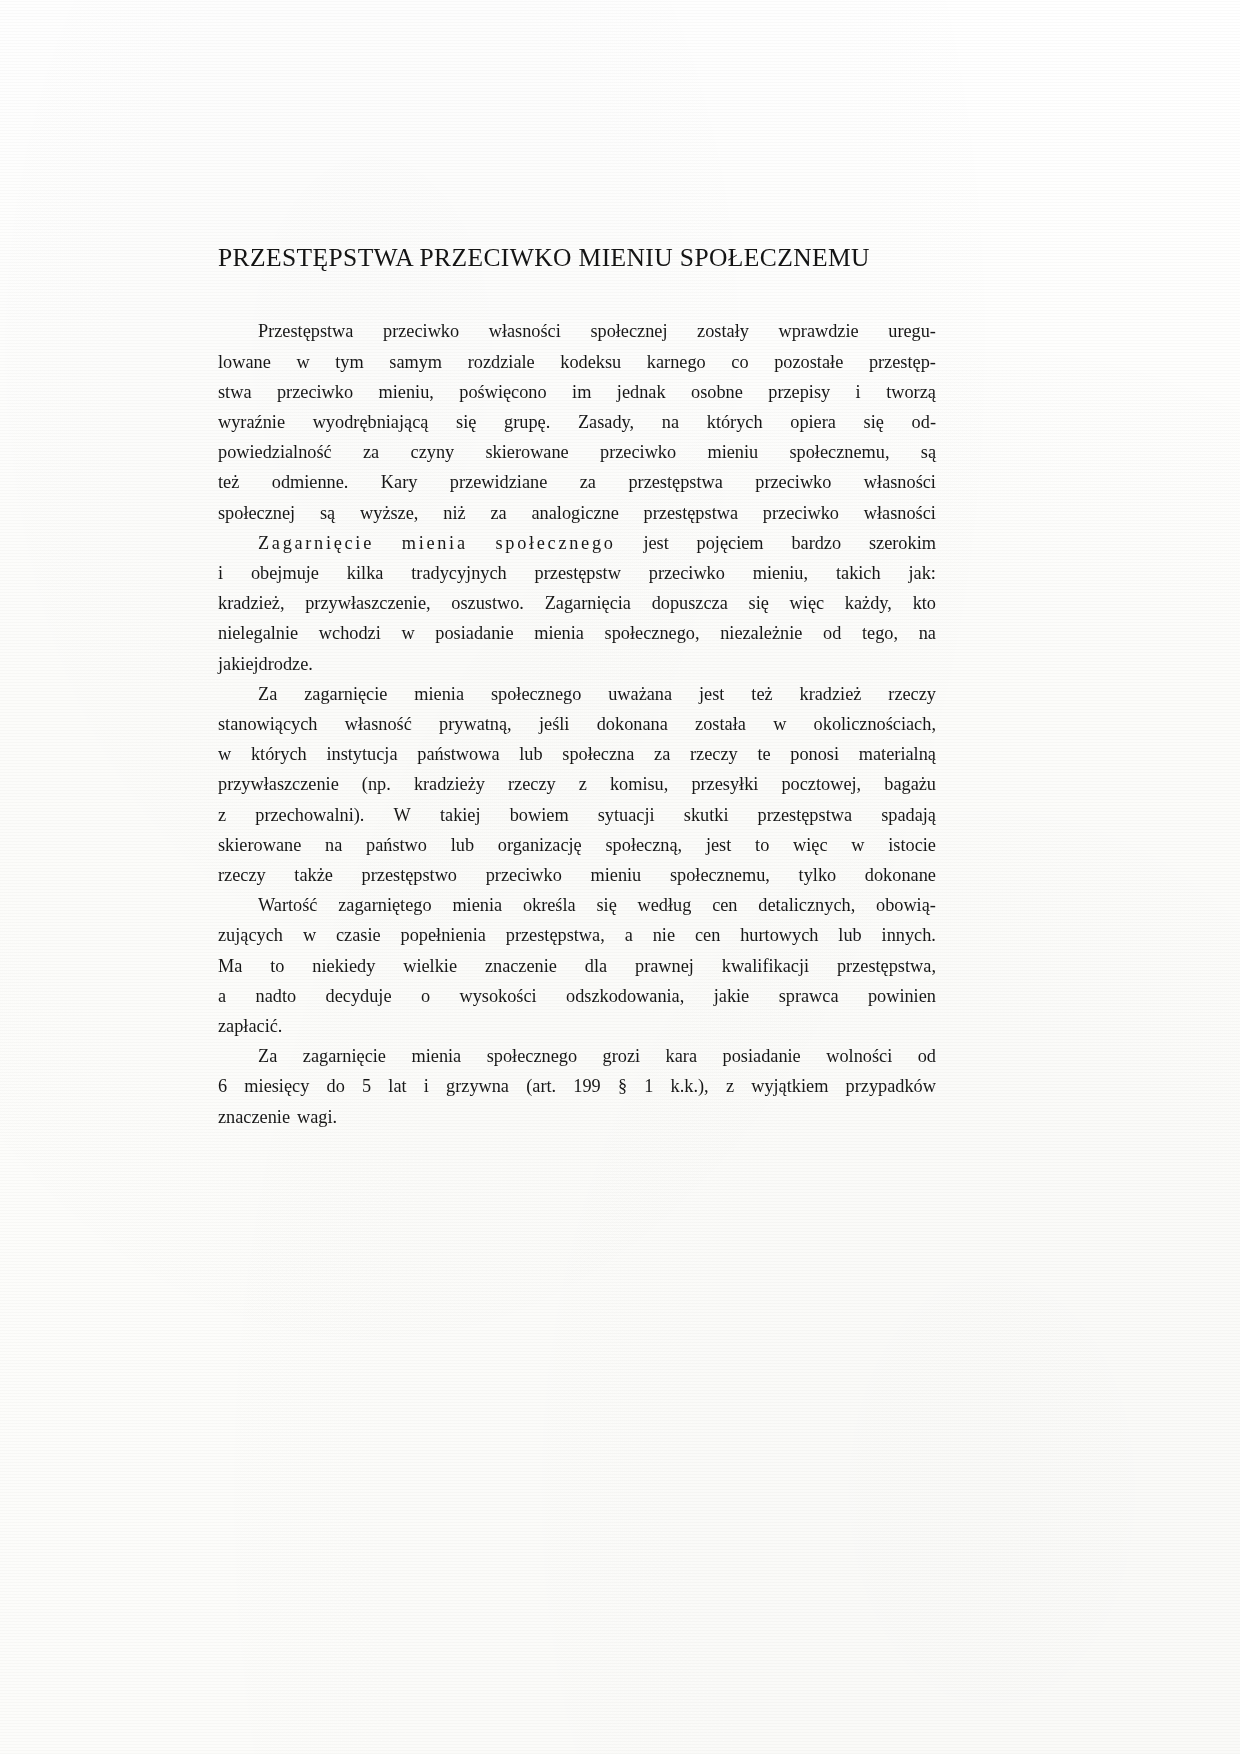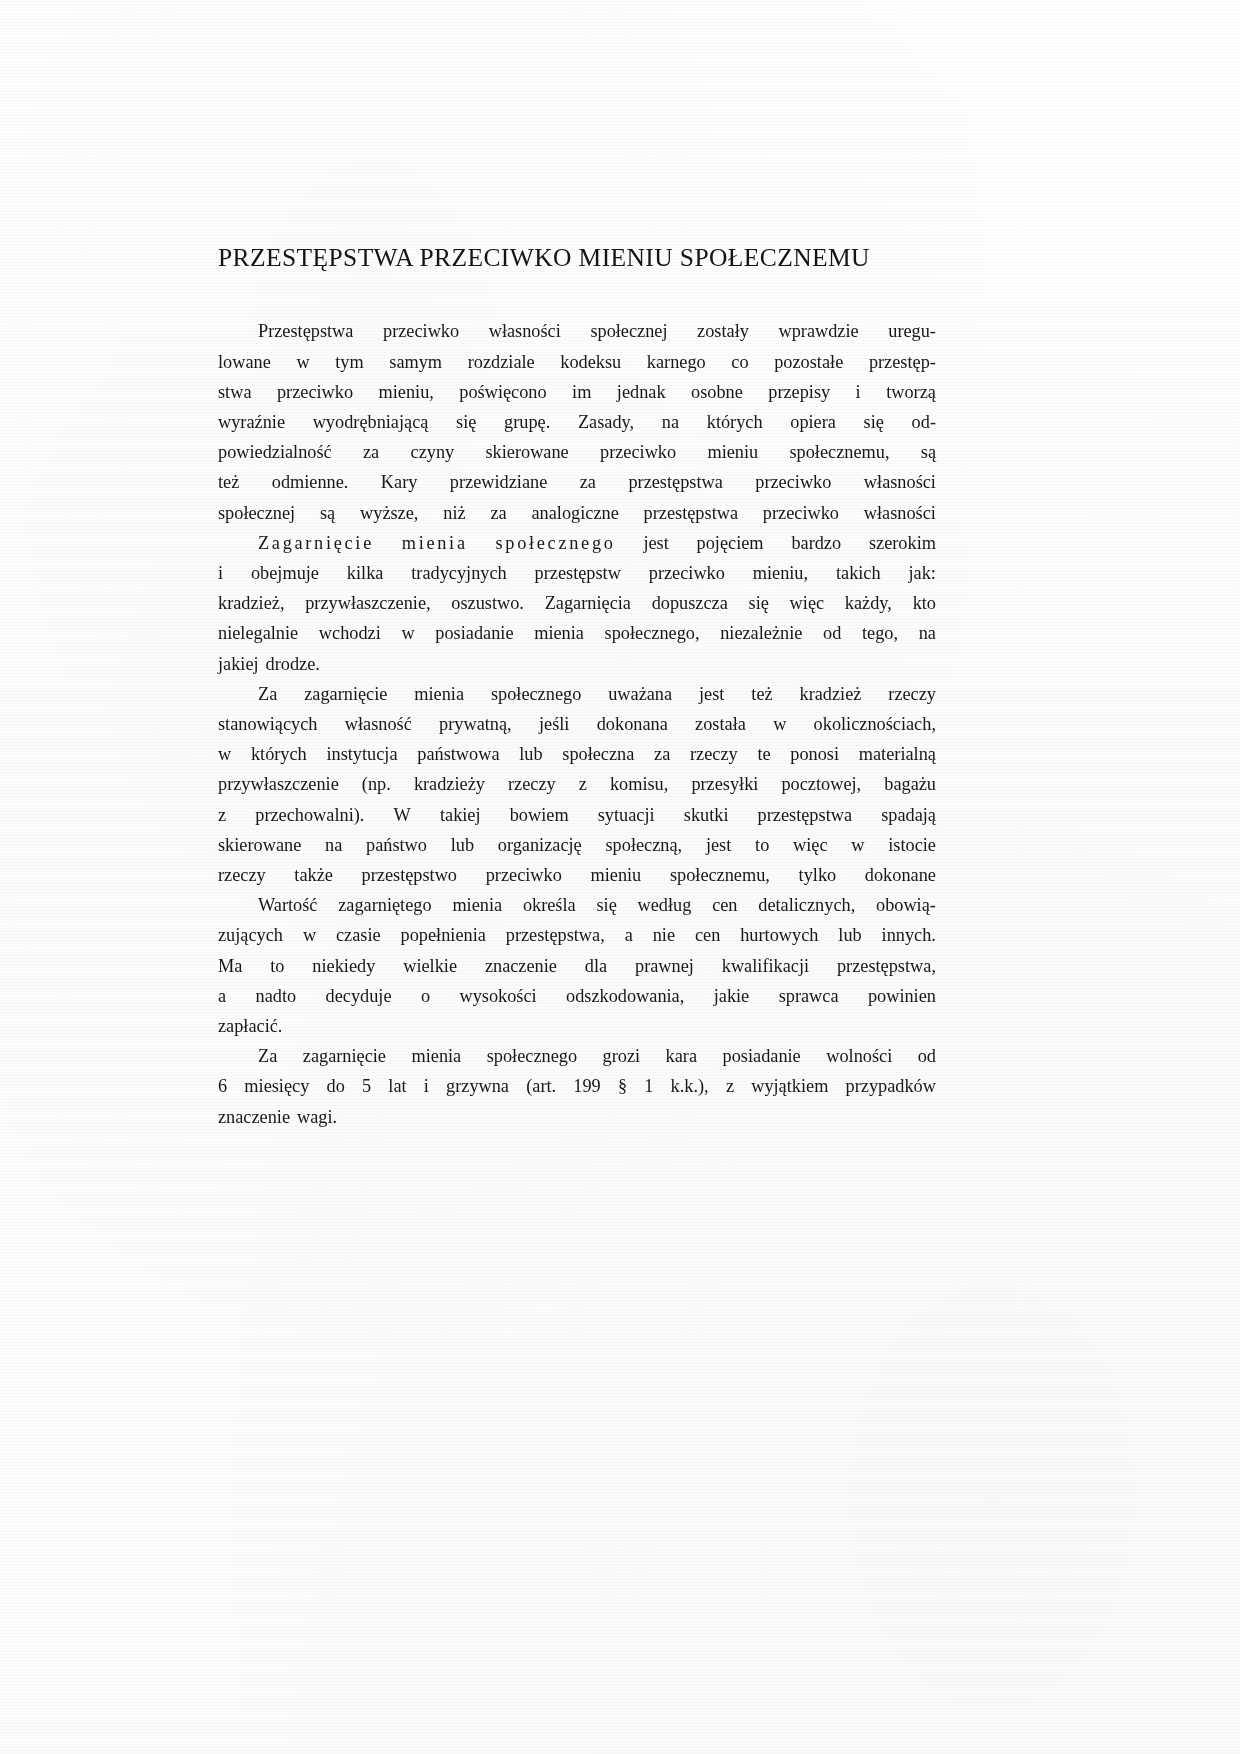--- a/index.html
+++ b/index.html
@@ -102,21 +102,21 @@
           <div class="line"><span class="w">wyraźnie</span><span class="w">wyodrębniającą</span><span class="w">się</span><span class="w">grupę.</span><span class="w">Zasady,</span><span class="w">na</span><span class="w">których</span><span class="w">opiera</span><span class="w">się</span><span class="w">od-</span></div>
           <div class="line"><span class="w">powiedzialność</span><span class="w">za</span><span class="w">czyny</span><span class="w">skierowane</span><span class="w">przeciwko</span><span class="w">mieniu</span><span class="w">społecznemu,</span><span class="w">są</span></div>
           <div class="line"><span class="w">też</span><span class="w">odmienne.</span><span class="w">Kary</span><span class="w">przewidziane</span><span class="w">za</span><span class="w">przestępstwa</span><span class="w">przeciwko</span><span class="w">własności</span></div>
           <div class="line"><span class="w">społecznej</span><span class="w">są</span><span class="w">wyższe,</span><span class="w">niż</span><span class="w">za</span><span class="w">analogiczne</span><span class="w">przestępstwa</span><span class="w">przeciwko</span><span class="w">własności</span></div>
         </div>
         <div class="para-block">
           <div class="line indent"><span class="w sp">Zagarnięcie</span><span class="w sp">mienia</span><span class="w sp">społecznego</span><span class="w">jest</span><span class="w">pojęciem</span><span class="w">bardzo</span><span class="w">szerokim</span></div>
           <div class="line"><span class="w">i</span><span class="w">obejmuje</span><span class="w">kilka</span><span class="w">tradycyjnych</span><span class="w">przestępstw</span><span class="w">przeciwko</span><span class="w">mieniu,</span><span class="w">takich</span><span class="w">jak:</span></div>
           <div class="line"><span class="w">kradzież,</span><span class="w">przywłaszczenie,</span><span class="w">oszustwo.</span><span class="w">Zagarnięcia</span><span class="w">dopuszcza</span><span class="w">się</span><span class="w">więc</span><span class="w">każdy,</span><span class="w">kto</span></div>
           <div class="line"><span class="w">nielegalnie</span><span class="w">wchodzi</span><span class="w">w</span><span class="w">posiadanie</span><span class="w">mienia</span><span class="w">społecznego,</span><span class="w">niezależnie</span><span class="w">od</span><span class="w">tego,</span><span class="w">na</span></div>
-          <div class="line last"><span class="w">jakiej</span><span class="w" style="margin-left: 7px; text-align: center;">drodze.</span></div>
+          <div class="line last"><span class="w">jakiej</span><span class="w" style=" text-align: center;">drodze.</span></div>
         </div>
         <div class="para-block">
           <div class="line indent"><span class="w">Za</span><span class="w">zagarnięcie</span><span class="w">mienia</span><span class="w">społecznego</span><span class="w">uważana</span><span class="w">jest</span><span class="w">też</span><span class="w">kradzież</span><span class="w">rzeczy</span></div>
           <div class="line"><span class="w">stanowiących</span><span class="w">własność</span><span class="w">prywatną,</span><span class="w">jeśli</span><span class="w">dokonana</span><span class="w">została</span><span class="w">w</span><span class="w">okolicznościach,</span></div>
           <div class="line"><span class="w">w</span><span class="w">których</span><span class="w">instytucja</span><span class="w">państwowa</span><span class="w">lub</span><span class="w">społeczna</span><span class="w">za</span><span class="w">rzeczy</span><span class="w">te</span><span class="w">ponosi</span><span class="w">materialną</span></div>
           <div class="line"><span class="w">przywłaszczenie</span><span class="w">(np.</span><span class="w">kradzieży</span><span class="w">rzeczy</span><span class="w">z</span><span class="w">komisu,</span><span class="w">przesyłki</span><span class="w">pocztowej,</span><span class="w">bagażu</span></div>
           <div class="line"><span class="w">z</span><span class="w">przechowalni).</span><span class="w">W</span><span class="w">takiej</span><span class="w">bowiem</span><span class="w">sytuacji</span><span class="w">skutki</span><span class="w">przestępstwa</span><span class="w">spadają</span></div>
           <div class="line"><span class="w">skierowane</span><span class="w">na</span><span class="w">państwo</span><span class="w">lub</span><span class="w">organizację</span><span class="w">społeczną,</span><span class="w">jest</span><span class="w">to</span><span class="w">więc</span><span class="w">w</span><span class="w">istocie</span></div>
           <div class="line"><span class="w">rzeczy</span><span class="w">także</span><span class="w">przestępstwo</span><span class="w">przeciwko</span><span class="w">mieniu</span><span class="w">społecznemu,</span><span class="w">tylko</span><span class="w">dokonane</span></div>
         </div>

